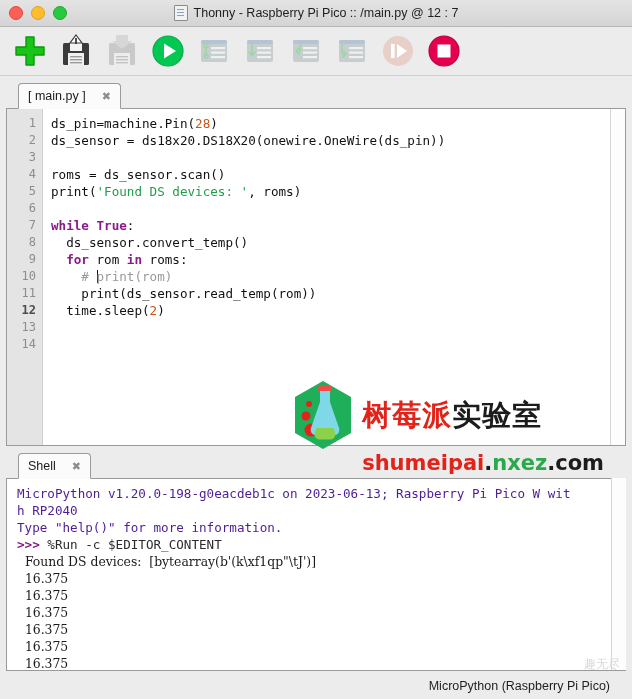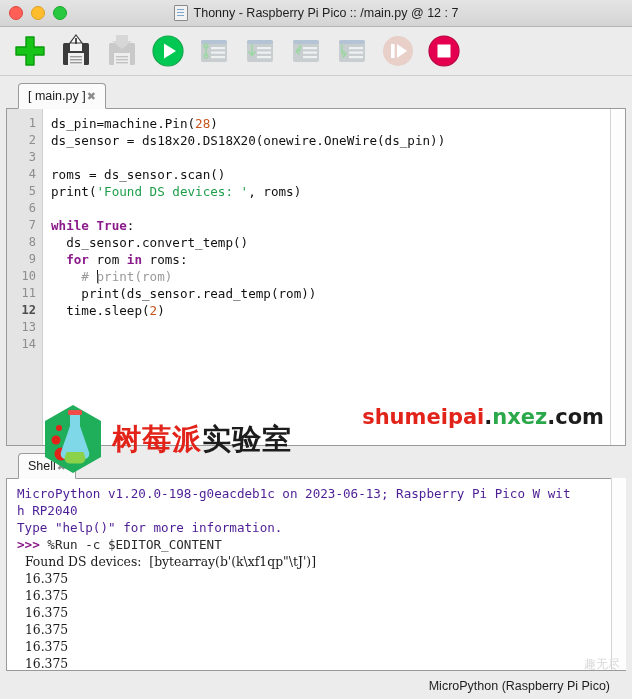--- a/index.html
+++ b/index.html
@@ -111,21 +111,21 @@
   .tab-strip {
     display: flex;
     align-items: flex-end;
     height: 26px;
     border-bottom: 1px solid #9a9a9a;
     padding-left: 12px;
   }
   .tab {
     display: flex;
     align-items: center;
-    gap: 1px;
+    gap: 16px;
     height: 24px;
     padding: 0 9px;
     background: #fbfbfb;
     border: 1px solid #9a9a9a;
     border-bottom: 1px solid #fbfbfb;
     border-radius: 4px 4px 0 0;
     margin-bottom: -1px;
     font-size: 12.5px;
     color: #1a1a1a;
     white-space: nowrap;
@@ -198,21 +198,21 @@
     background: #fdfdfd;
     border-left: 1px solid #d4d4d4;
   }
 
   
   .watermark {
     position: absolute;
     right: 22px;
     bottom: -30px;
     display: flex;
-    flex-direction: row;
+    flex-direction: column;
     align-items: flex-start;
     pointer-events: none;
     z-index: 5;
   }
   .wm-row { display: flex; align-items: center; gap: 8px; }
   .wm-hex {
     width: 62px; height: 70px;
     position: relative;
   }
   .wm-cn {

